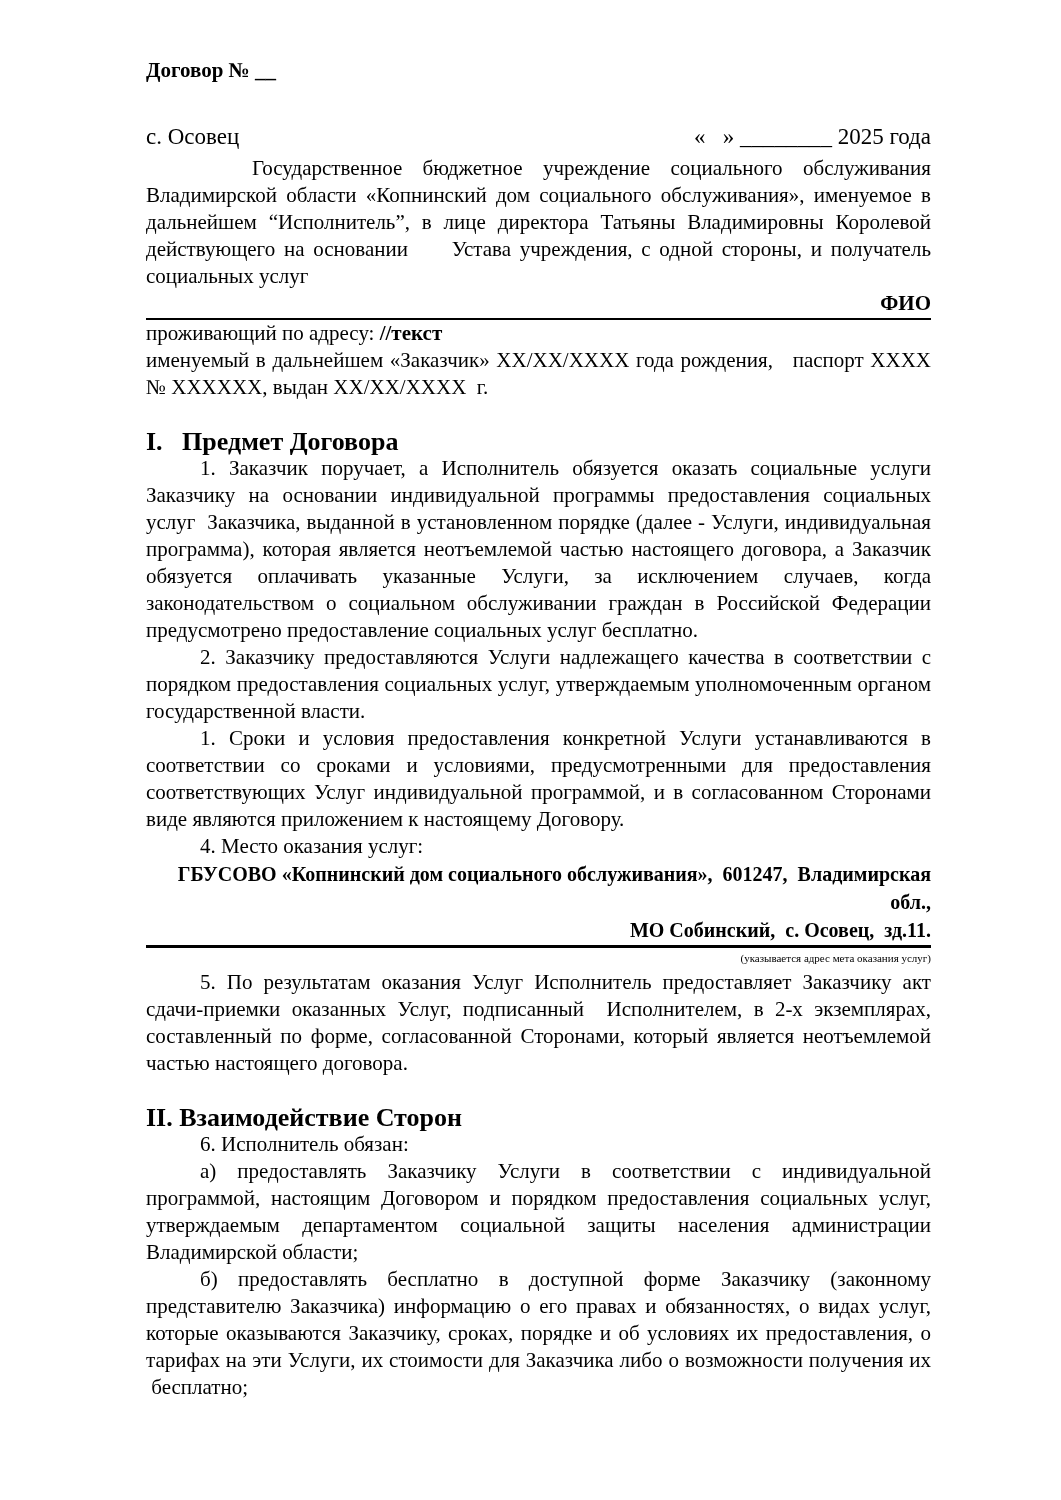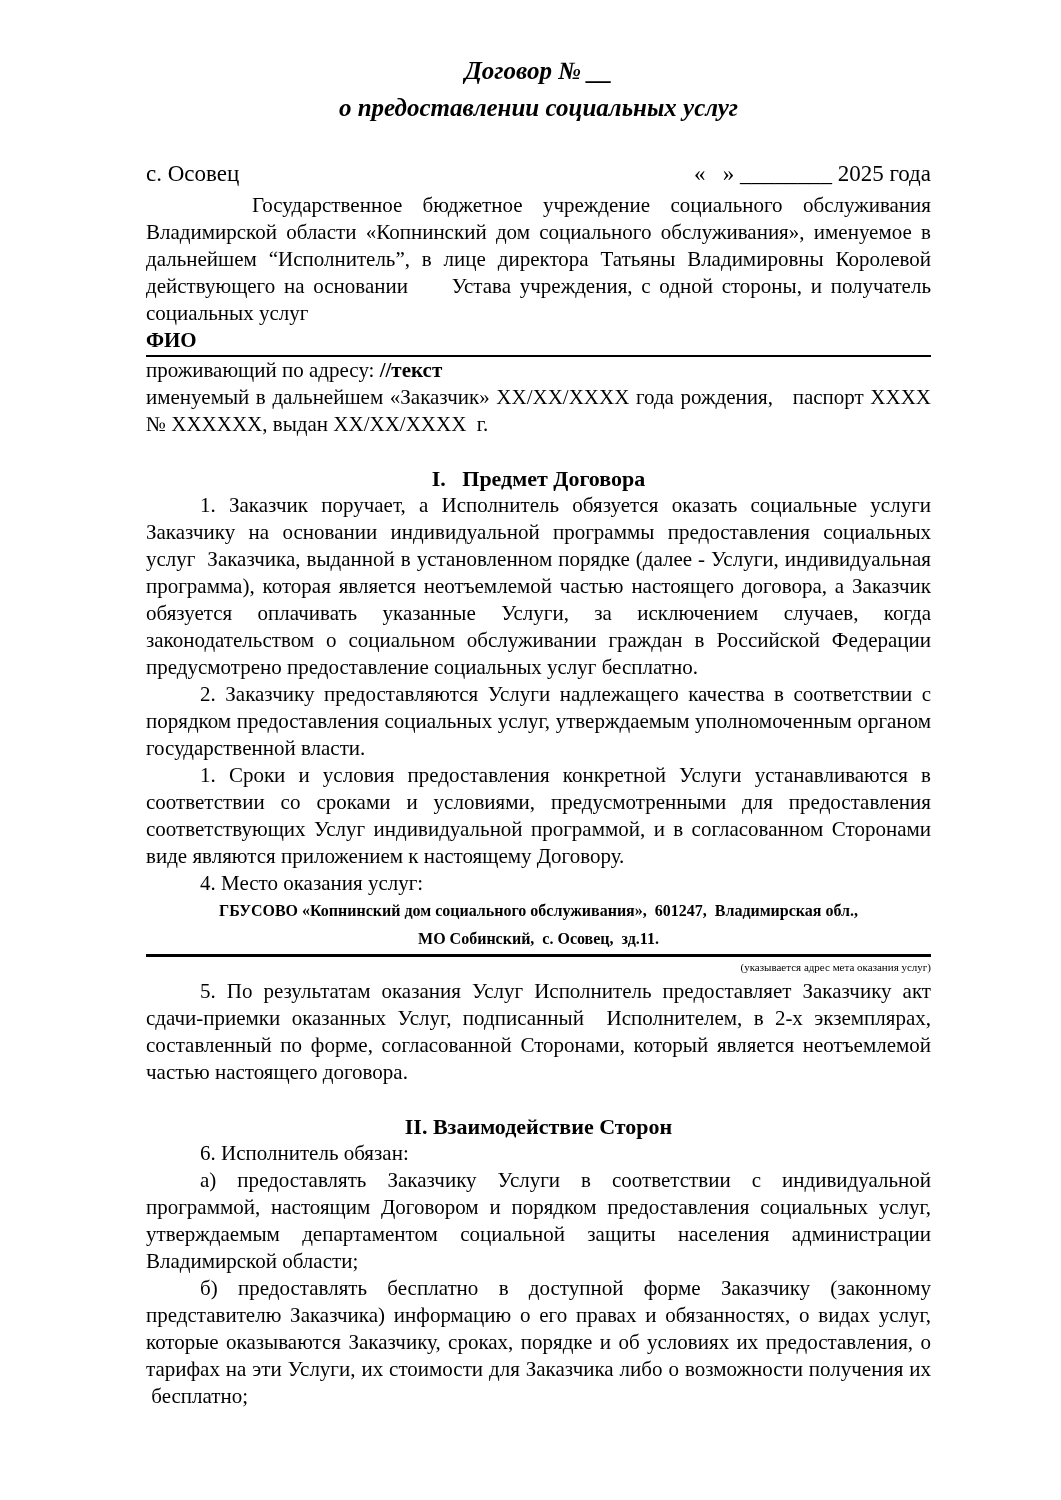--- a/index.html
+++ b/index.html
@@ -14,25 +14,24 @@
     color: #000000;
     font-family: "Liberation Serif", "DejaVu Serif", serif;
   }
   .page {
     box-sizing: border-box;
     width: 1061px;
     height: 1500px;
     padding: 52px 130px 20px 146px;
   }
   .doc-title {
-    text-align: center;
+    text-align: left;
     font-weight: bold;
-    font-size: 25px;
+    font-size: 21px;
     line-height: 37px;
-    font-style: italic;
   }
   .dateline {
     display: flex;
     justify-content: space-between;
     align-items: baseline;
     font-size: 23px;
     line-height: 27px;
     margin-top: 34px;
   }
   .dateline .right { white-space: pre; }
@@ -42,58 +41,57 @@
     text-align: justify;
     margin: 0;
   }
   .indent { text-indent: 54px; }
   .big-indent { text-indent: 106px; }
   .intro { margin-top: 5px; }
   .fio-row {
     font-size: 21px;
     line-height: 27px;
     font-weight: bold;
-    text-align: left;
+    text-align: right;
     border-bottom: 2px solid #000;
     padding-bottom: 1px;
   }
   .sec-heading {
-    font-size: 22px;
+    font-size: 26px;
     line-height: 27px;
     font-weight: bold;
-    text-align: center;
+    text-align: left;
     margin-top: 27px;
     white-space: pre;
   }
   .bold-block {
-    font-size: 16px;
+    font-size: 20px;
     line-height: 28px;
     font-weight: bold;
-    text-align: center;
+    text-align: right;
   }
   .thick-rule {
     border: none;
     border-top: 3px solid #000;
     margin: 1px 0 0 0;
   }
   .caption {
     font-size: 11px;
     line-height: 21px;
     text-align: right;
   }
   .bold-inline { font-weight: bold; }
 </style>
 </head>
 <body>
 
 <div class="page">
 
   <div class="doc-title">
     <div>Договор № __</div>
-    <div>о предоставлении социальных услуг</div>
   </div>
 
   <div class="dateline">
     <span class="left">с. Осовец</span>
     <span class="right">«&nbsp;&nbsp;&nbsp;» ________ 2025 года</span>
   </div>
 
   <p class="para big-indent intro">Государственное бюджетное учреждение социального обслуживания Владимирской области «Копнинский дом социального обслуживания», именуемое в дальнейшем “Исполнитель”, в лице директора Татьяны Владимировны Королевой действующего на основании &nbsp;&nbsp;&nbsp;&nbsp;Устава учреждения, с одной стороны, и получатель социальных услуг</p>
 
   <div class="fio-row">ФИО</div>

